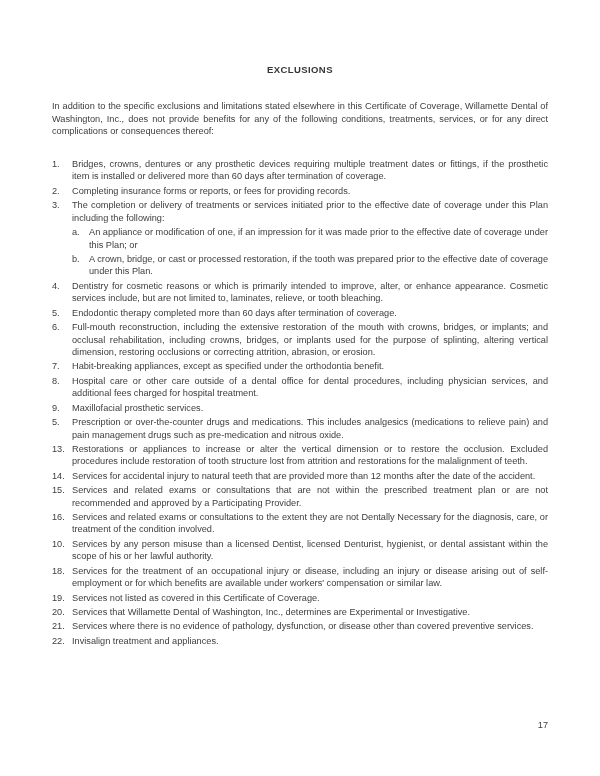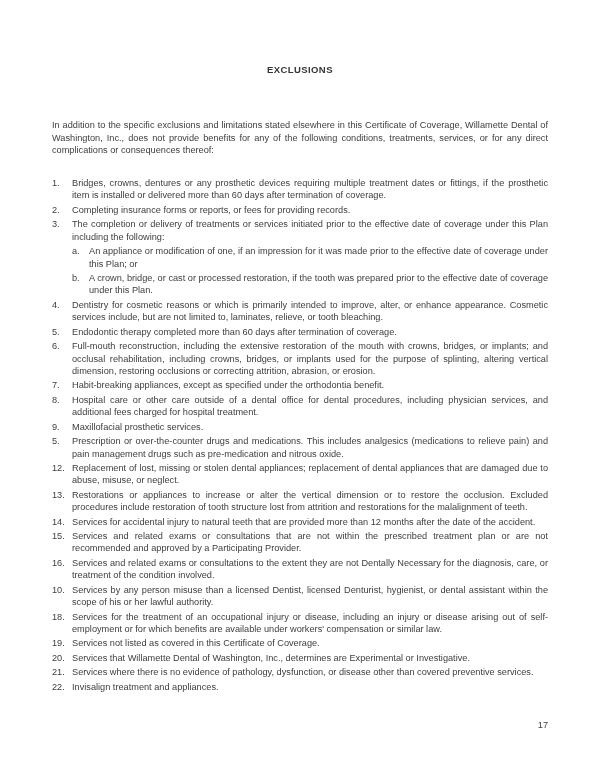--- a/index.html
+++ b/index.html
@@ -21,21 +21,21 @@
     height: 776px;
     padding: 64px 52px 0 52px;
     position: relative;
   }
   .title {
     text-align: center;
     font-weight: bold;
     font-size: 9.5px;
     letter-spacing: 0.4px;
     color: #353535;
-    margin: 0 0 44px 0;
+    margin: 0 0 25px 0;
   }
   .intro {
     font-size: 9.2px;
     line-height: 1.38;
     text-align: justify;
     margin: 0 0 20px 0;
   }
   .list {
     width: 100%;
   }
@@ -117,24 +117,20 @@
       </div>
       <div class="item">
         <span class="num">9.</span>
         <span class="txt">Maxillofacial prosthetic services.</span>
       </div>
       <div class="item">
         <span class="num">5.</span>
         <span class="txt">Prescription or over-the-counter drugs and medications. This includes analgesics (medications to relieve pain) and pain management drugs such as pre-medication and nitrous oxide.</span>
       </div>
       <div class="item">
-        <span class="num">12.</span>
-        <span class="txt">Replacement of lost, missing or stolen dental appliances; replacement of dental appliances that are damaged due to abuse, misuse, or neglect.</span>
-      </div>
-      <div class="item">
         <span class="num">13.</span>
         <span class="txt">Restorations or appliances to increase or alter the vertical dimension or to restore the occlusion. Excluded procedures include restoration of tooth structure lost from attrition and restorations for the malalignment of teeth.</span>
       </div>
       <div class="item">
         <span class="num">14.</span>
         <span class="txt">Services for accidental injury to natural teeth that are provided more than 12 months after the date of the accident.</span>
       </div>
       <div class="item">
         <span class="num">15.</span>
         <span class="txt">Services and related exams or consultations that are not within the prescribed treatment plan or are not recommended and approved by a Participating Provider.</span>

